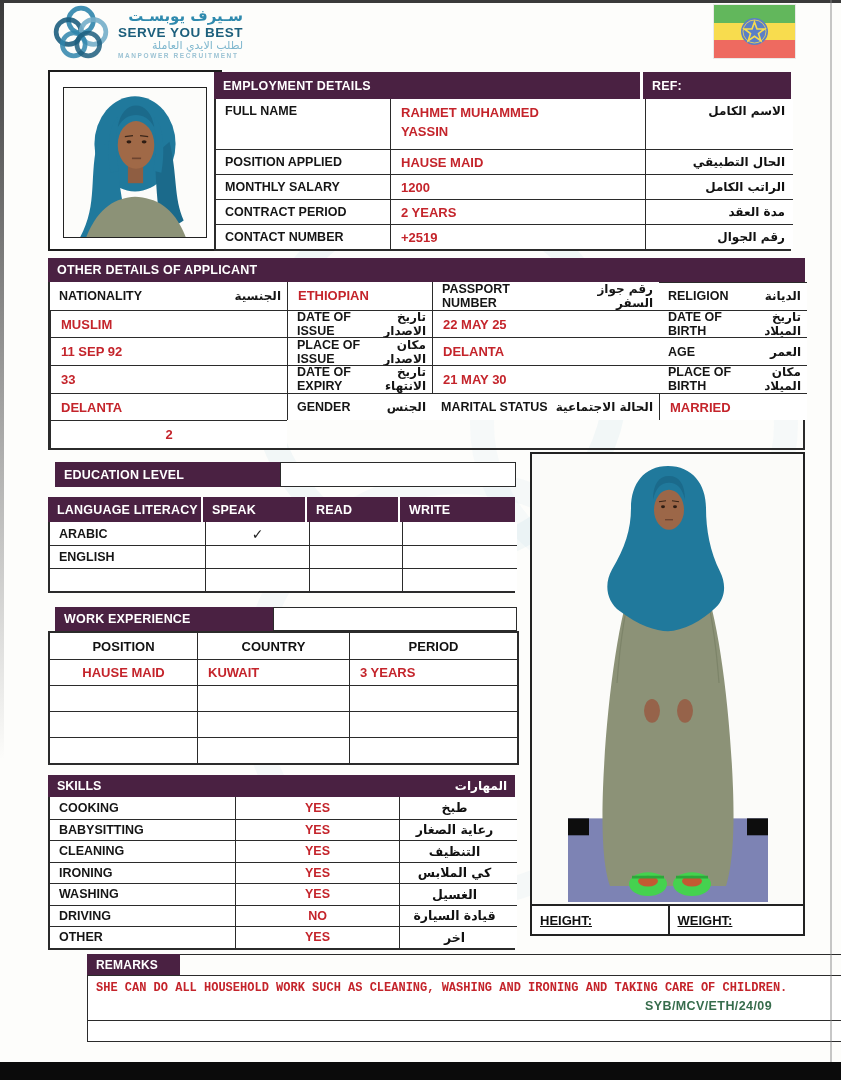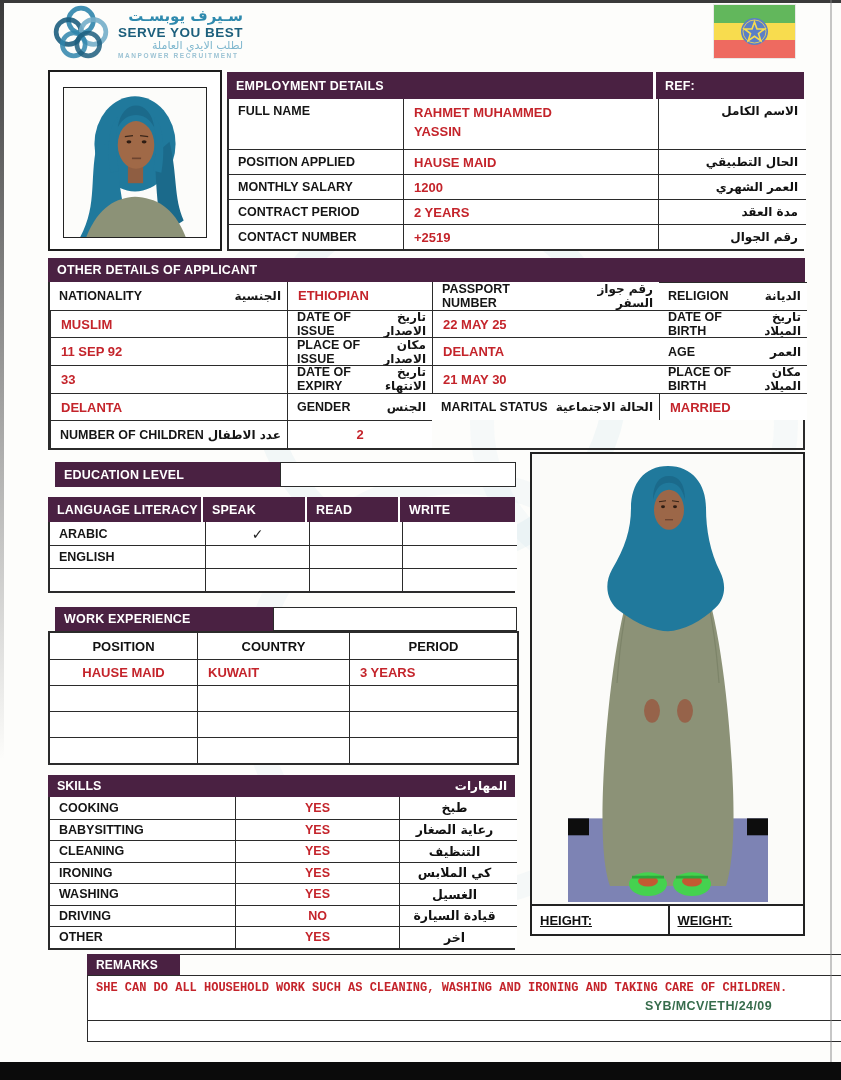--- a/index.html
+++ b/index.html
@@ -31,21 +31,21 @@
   .bt{border-top:1.5px solid #2b2b2b;}
   .bl{border-left:1.5px solid #2b2b2b;}
   .lbl{font-weight:bold;padding-left:9px;color:#151515;}
   .val{color:#c4242b;font-weight:bold;font-size:13px;padding-left:10px;}
   .arc{direction:rtl;font-family:"DejaVu Sans",sans-serif;font-weight:bold;font-size:12px;padding-right:8px;justify-content:flex-start;}
   .ctr{justify-content:center;padding-left:0;}
   
   .headshot{left:48px;top:70px;width:174px;height:181px;background:#fff;border:2px solid #1d1d1d;box-sizing:border-box;}
   .headshot-inner{position:absolute;left:13px;top:15px;right:13px;bottom:11px;border:1.5px solid #222;}
   
-  .emp{left:227px;top:72px;width:577px;}
+  .emp{left:214px;top:72px;width:577px;}
   .emp-head{display:grid;grid-template-columns:429px 148px;height:27px;}
   .emp-head .ph:first-child{border-right:3px solid #fff;box-sizing:border-box;}
   .emp-body{display:grid;grid-template-columns:174px 255px 148px;grid-template-rows:50px repeat(4,25px);border:2px solid #2b2b2b;border-top:none;}
   .emp-body>.cell{box-sizing:border-box;}
   .topcell{align-items:flex-start;padding-top:5px;}
   .vname{max-width:158px;line-height:1.45;}
   
   .od{left:48px;top:258px;width:757px;}
   .od-head{height:24px;font-size:12.5px;}
   .od-body{display:grid;grid-template-columns:237px 145px 227px 148px;grid-template-rows:repeat(6,27.7px);border:2px solid #2b2b2b;border-top:none;}
@@ -164,21 +164,21 @@
           <span class="vname">RAHMET MUHAMMED YASSIN</span>
         </div>
       <div class="cell arc topcell bl">الاسم الكامل</div>
 
       <div class="cell lbl bt">POSITION APPLIED</div>
       <div class="cell val bt bl">HAUSE MAID</div>
       <div class="cell arc bt bl">الحال التطبيقي</div>
 
       <div class="cell lbl bt">MONTHLY SALARY</div>
       <div class="cell val bt bl">1200</div>
-      <div class="cell arc bt bl">العمر الشهري</div>
+      <div class="cell arc bt bl">الراتب الكامل</div>
 
       <div class="cell lbl bt">CONTRACT PERIOD</div>
       <div class="cell val bt bl">2 YEARS</div>
       <div class="cell arc bt bl">مدة العقد</div>
 
       <div class="cell lbl bt">CONTACT NUMBER</div>
       <div class="cell val bt bl">+2519</div>
       <div class="cell arc bt bl">رقم الجوال</div>
     </div>
   </section>
@@ -237,24 +237,20 @@
       <div class="cell lbl pair bl bt">
           <span>GENDER</span>
           <span class="ar">الجنس</span>
         </div>
 
       <div class="cell lbl pair bt">
           <span>MARITAL STATUS</span>
           <span class="ar">الحالة الاجتماعية</span>
         </div>
       <div class="cell val bl bt">MARRIED</div>
-      <div class="cell lbl pair bl bt">
-          <span>NUMBER OF CHILDREN</span>
-          <span class="ar">عدد الاطفال</span>
-        </div>
       <div class="cell val bl bt ctr">2</div>
     </div>
   </section>
 
   <div class="abs edu z">
     <div class="ph">EDUCATION LEVEL</div>
     <div class="edu-blank"></div>
   </div>
 
   <section class="abs lang z">

